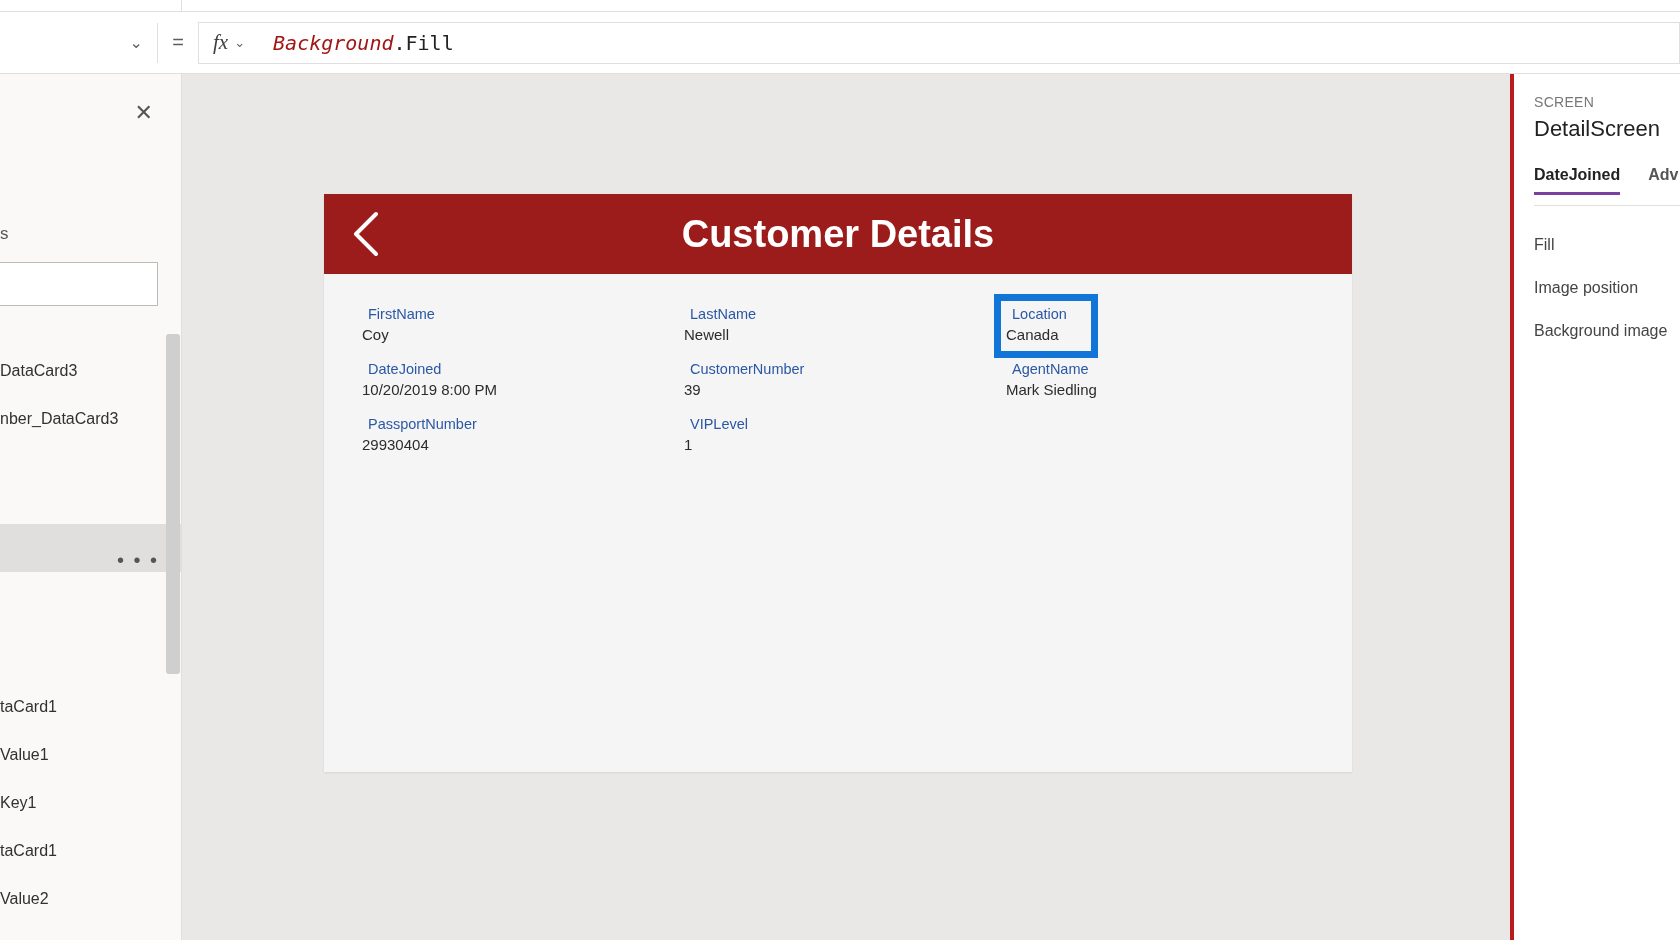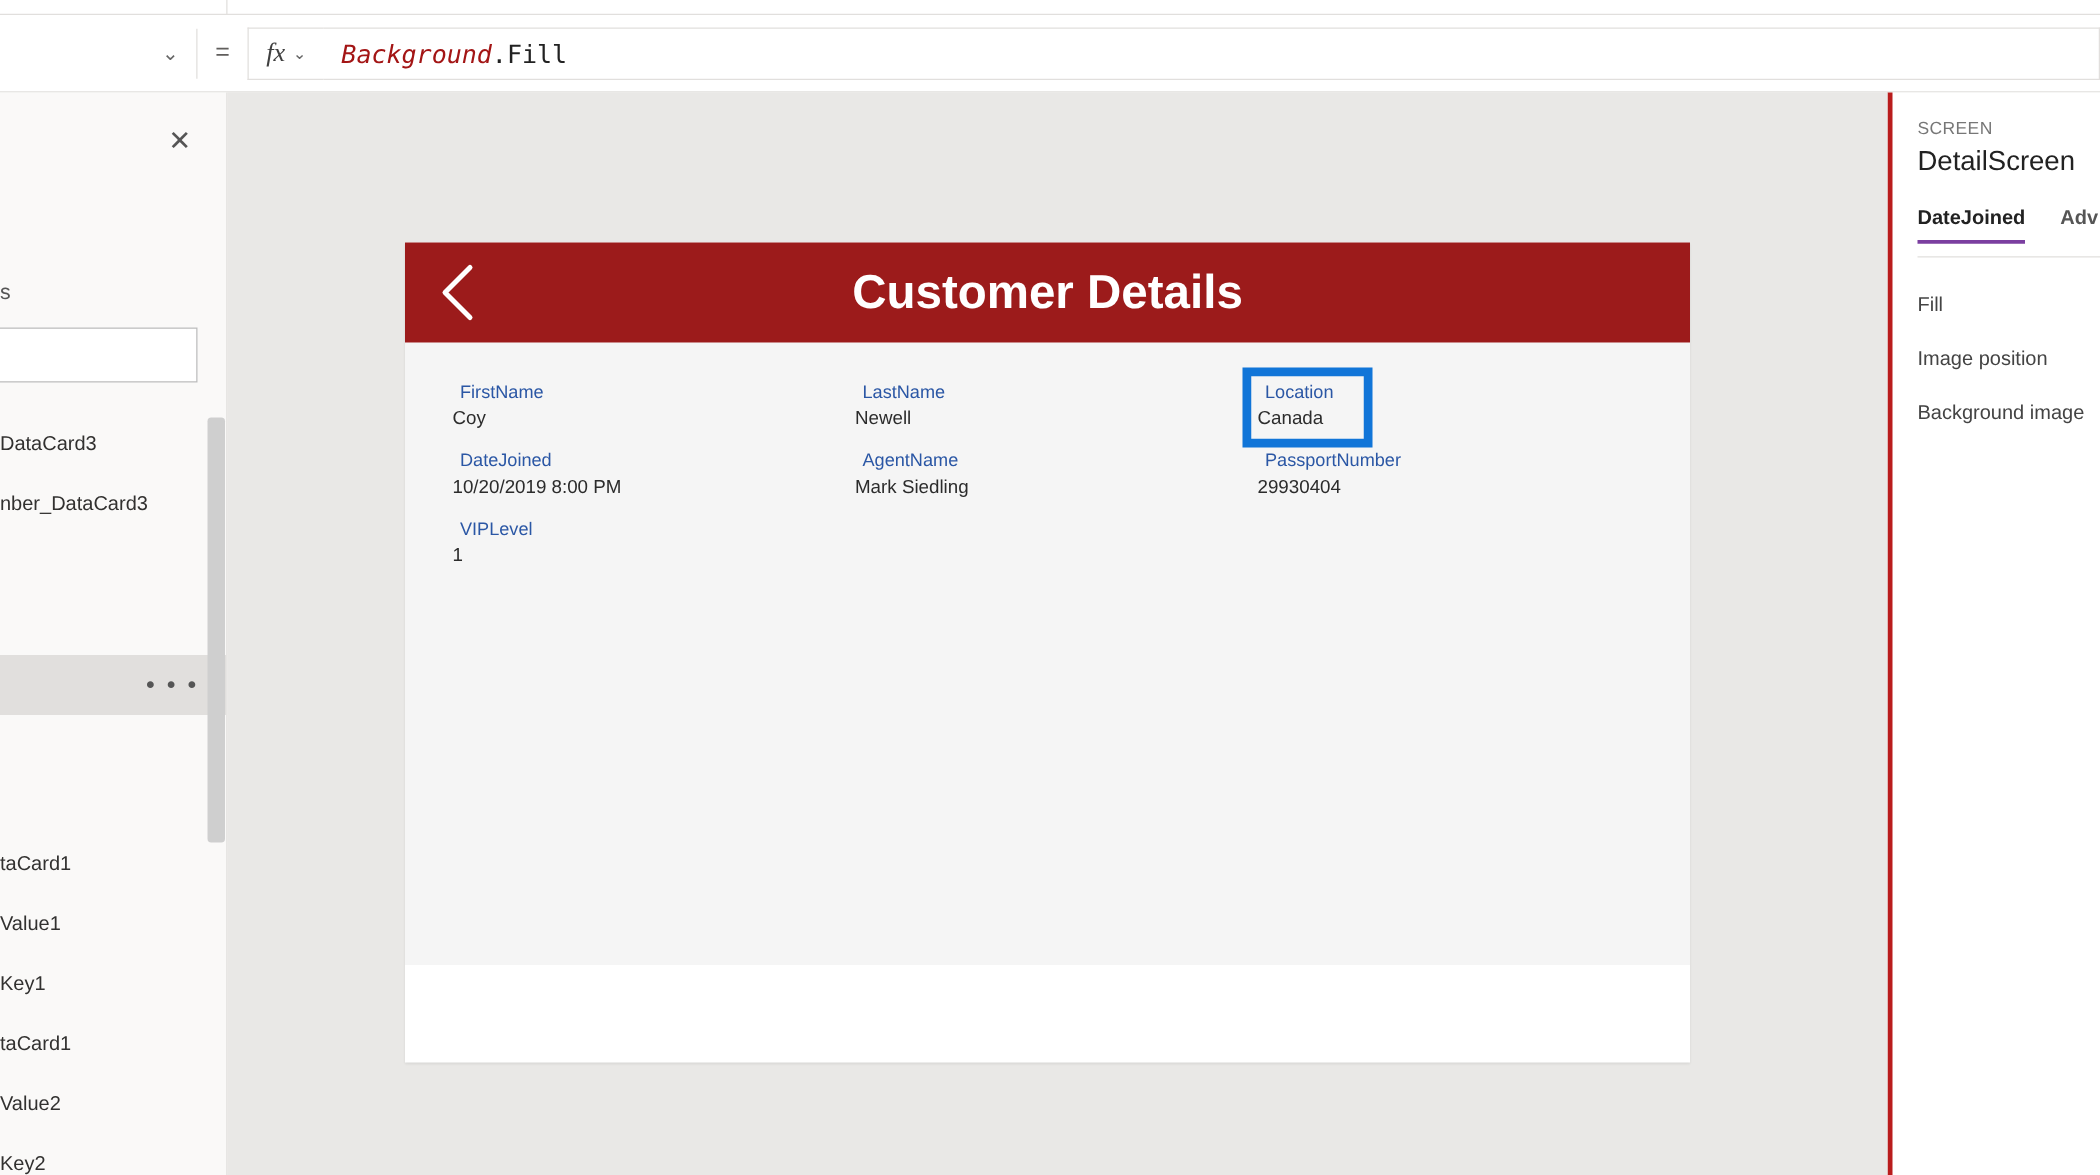--- a/index.html
+++ b/index.html
@@ -129,21 +129,21 @@
   .tree-scroll {
     position: absolute;
     top: 258px;
     left: 0;
     right: 0;
     bottom: 0;
   }
   .tree-item {
     height: 48px;
     display: flex;
-    align-items: center;
+    align-items: flex-end;
     padding-left: 0;
     font-size: 16px;
     color: #323130;
     white-space: nowrap;
     overflow: hidden;
   }
   .tree-gap { height: 96px; }
   .tree-item.sel {
     background: #e1dfdd;
     position: relative;
@@ -176,21 +176,21 @@
   .canvas {
     flex: 1;
     background: #e9e8e6;
     position: relative;
   }
   .screen {
     position: absolute;
     top: 120px;
     left: 142px;
     width: 1028px;
-    height: 656px;
+    height: 578px;
     background: #fff;
     box-shadow: 0 1px 2px rgba(0,0,0,0.08);
   }
   .screen-header {
     height: 80px;
     background: #9c1b1b;
     color: #fff;
     display: flex;
     align-items: center;
     position: relative;
@@ -365,20 +365,24 @@
           <div class="cvalue">Newell</div>
         </div>
         <div class="card">
           <div class="highlight"></div>
           <div class="clabel">Location</div>
           <div class="cvalue">Canada</div>
         </div>
         <div class="card">
           <div class="clabel">DateJoined</div>
           <div class="cvalue">10/20/2019 8:00 PM</div>
+        </div>
+        <div class="card">
+          <div class="clabel">CustomerNumber</div>
+          <div class="cvalue">39</div>
         </div>
         <div class="card">
           <div class="clabel">AgentName</div>
           <div class="cvalue">Mark Siedling</div>
         </div>
         <div class="card">
           <div class="clabel">PassportNumber</div>
           <div class="cvalue">29930404</div>
         </div>
         <div class="card">

